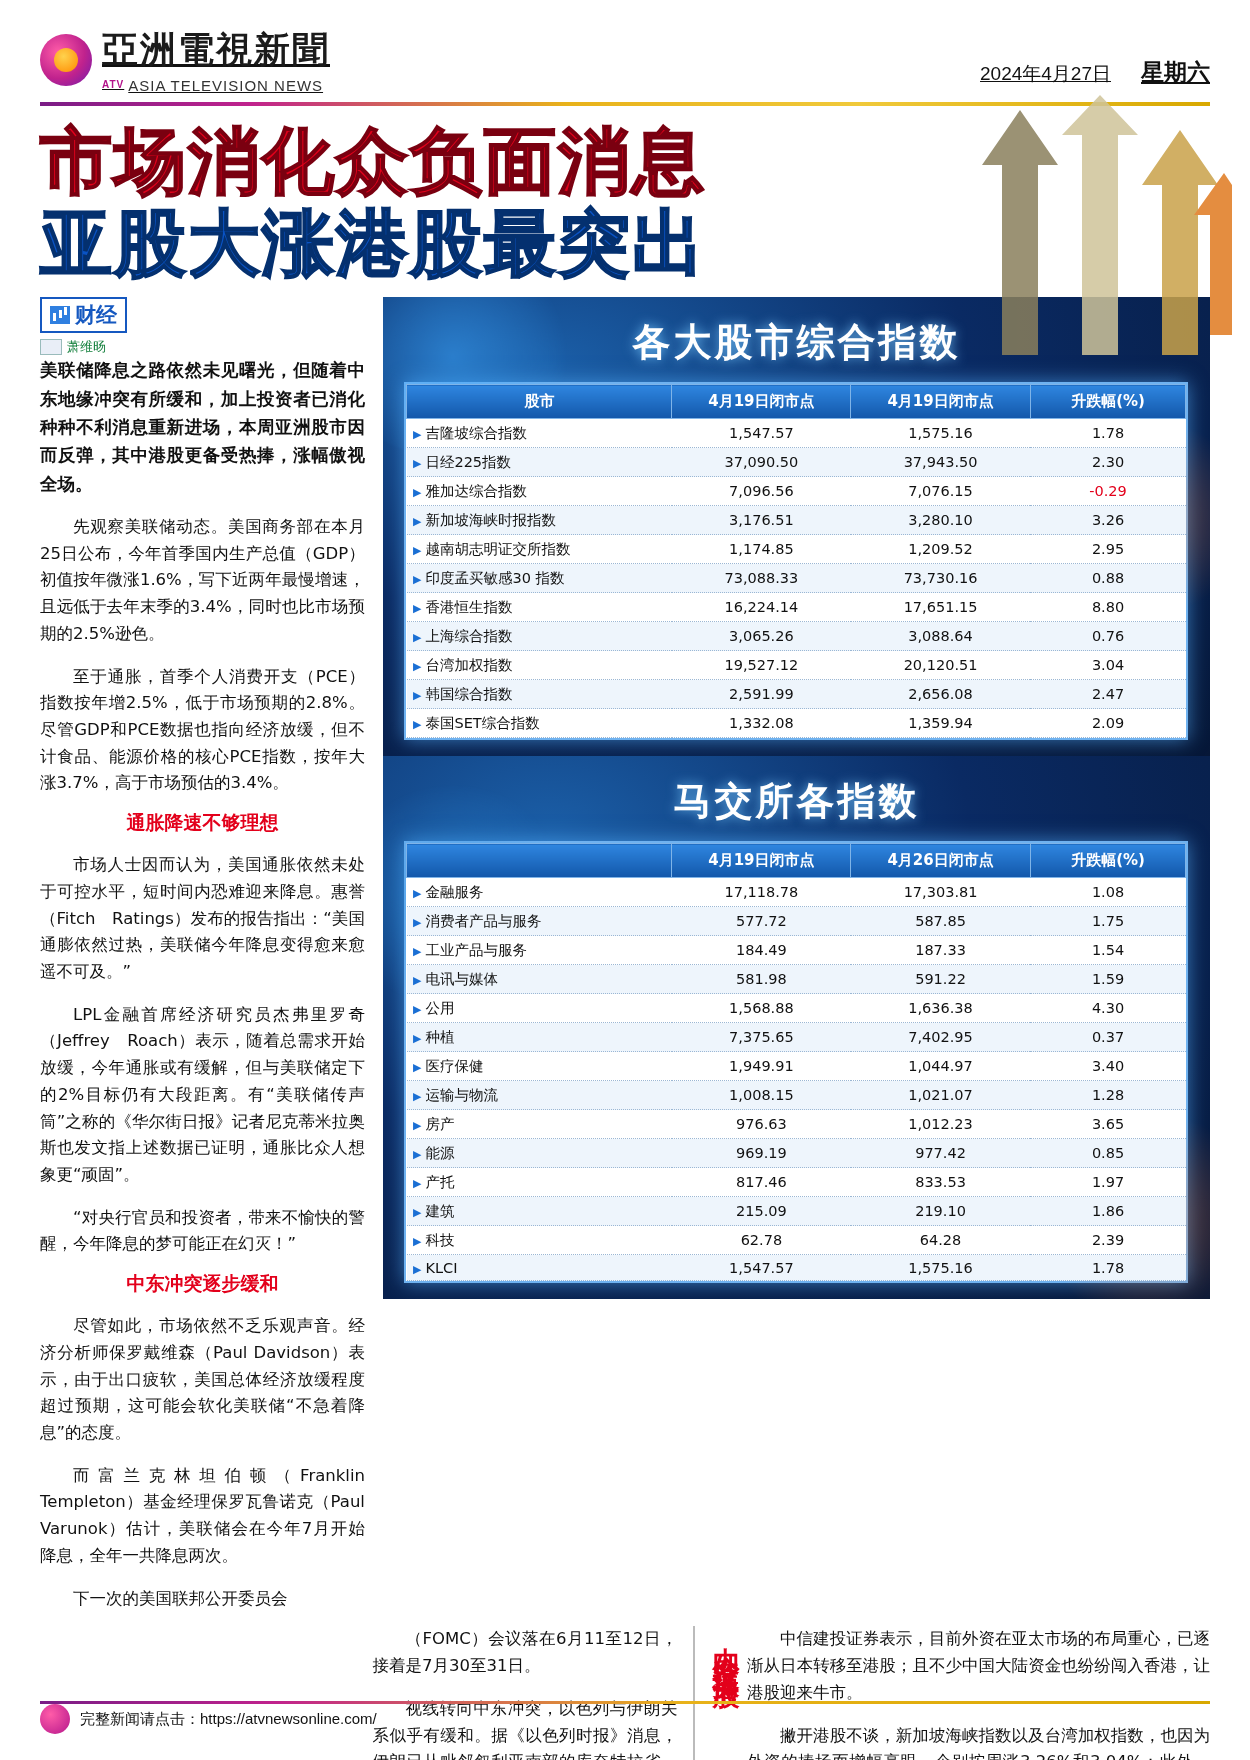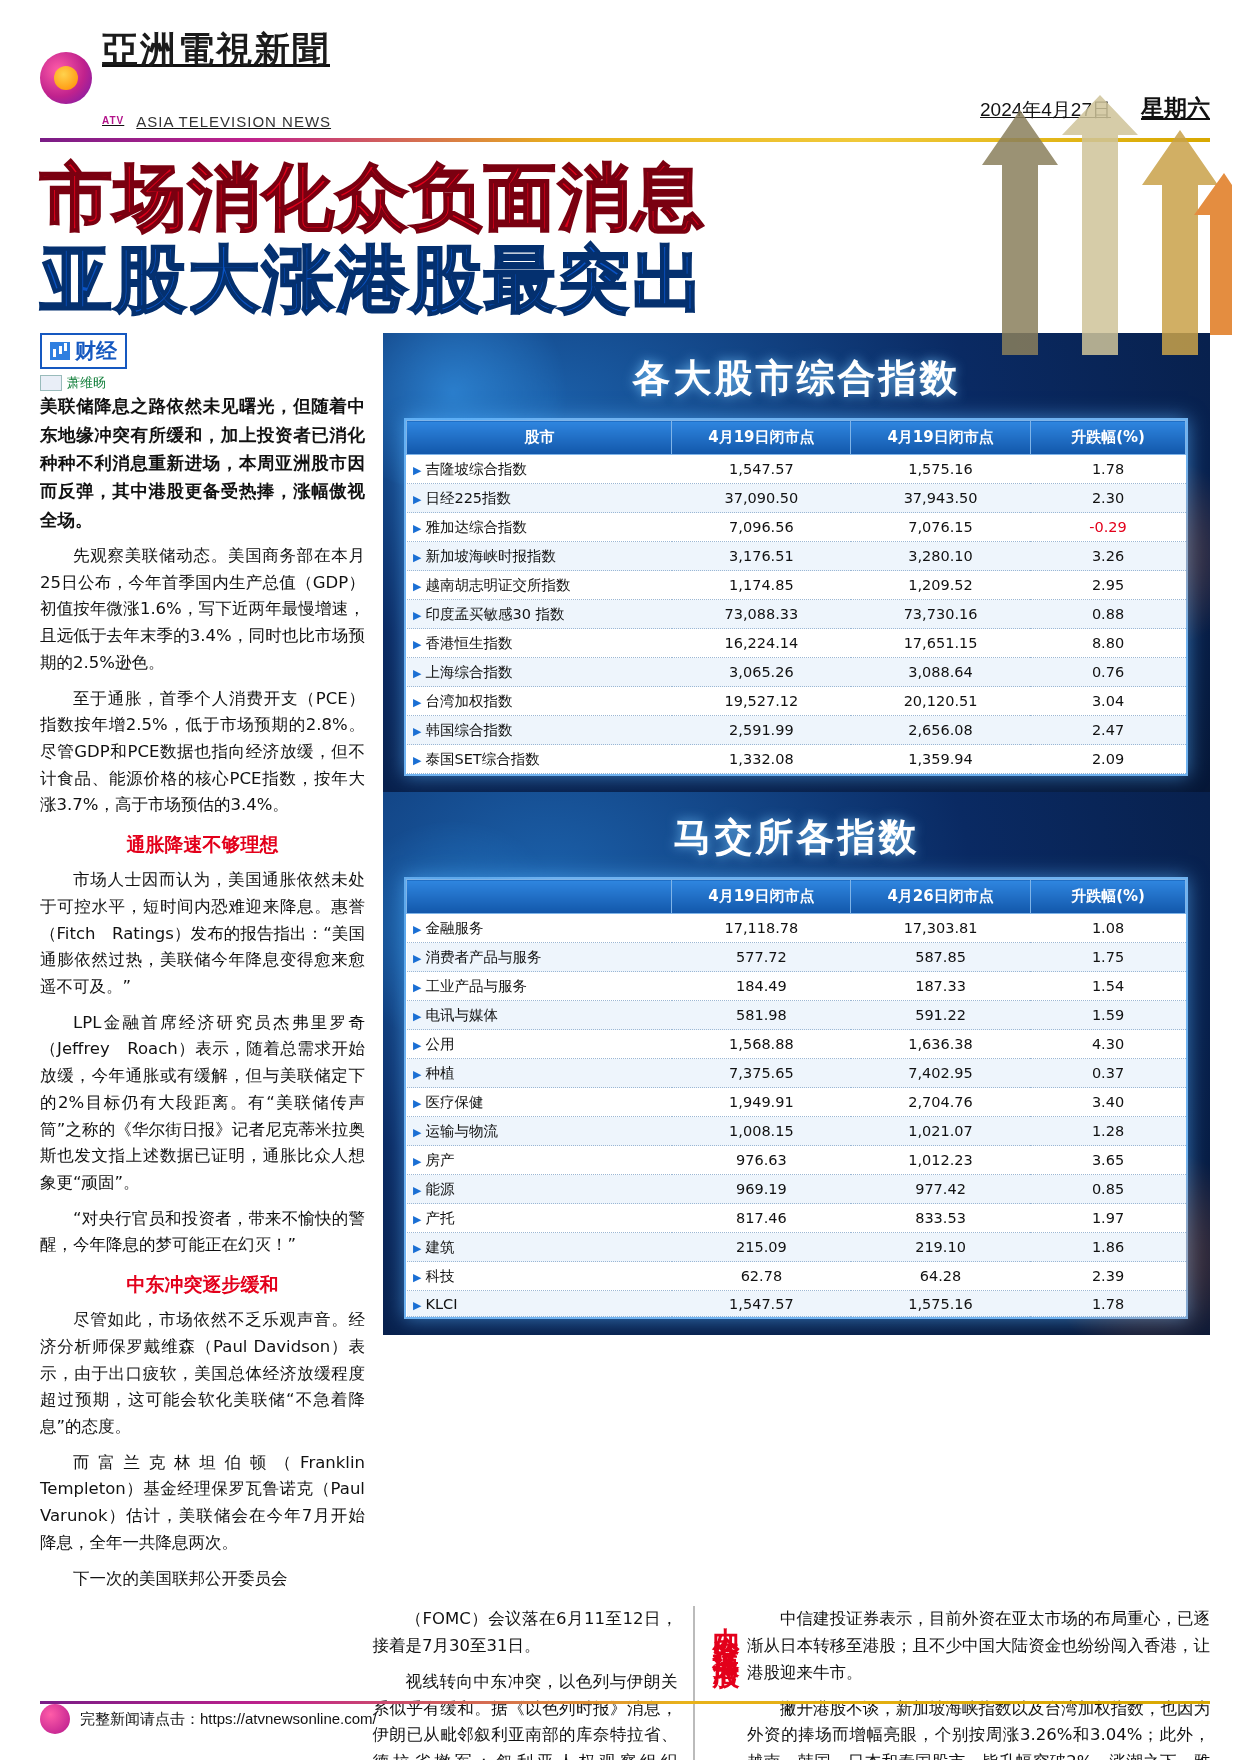--- a/index.html
+++ b/index.html
@@ -53,21 +53,21 @@
     padding:2px 8px; }
   .tag-icon { width:20px; height:18px; background:#2f7fe0; position:relative; }
   .tag-icon:after{content:"";position:absolute;left:3px;bottom:3px;width:3px;height:8px;background:#fff;
     box-shadow:6px -3px 0 #fff, 11px -6px 0 #fff;}
   .tag-label { font-size:21px; font-weight:bold; color:#1558c0; font-family:"DejaVu Sans",sans-serif;}
   .byline { font-size:13px; color:#15803d; margin-top:5px; display:flex; align-items:center; gap:5px;}
   .byline-ic { width:22px; height:16px; background:#e9eef7; border:1px solid #9bb; position:relative;}
 
   .lead { font-size:17.5px; line-height:1.62; text-align:justify; font-weight:bold;
           font-family:"DejaVu Sans","Liberation Sans",sans-serif; }
-  .para { font-size:16.5px; line-height:1.62; text-align:justify; text-indent:2em; margin-top:9px;
+  .para { font-size:16.5px; line-height:1.62; text-align:justify; text-indent:2em; margin-top:16px;
           font-family:"DejaVu Sans","Liberation Sans",sans-serif; }
   .subhead { color:#e3001b; font-weight:bold; font-size:19px; margin:13px 0 4px; text-align:center;
           font-family:"DejaVu Sans","Liberation Sans",sans-serif;}
 
   
   .chart-box { background:
       radial-gradient(ellipse at 20% 15%, #1b5fa8 0%, #0a2a63 45%, #061737 100%);
       position:relative; overflow:hidden; padding:14px 0 16px; }
   .chart-box + .chart-box { margin-top:0; }
   .glow { position:absolute; border-radius:50%; filter:blur(1px); opacity:.5;}
@@ -105,21 +105,21 @@
 </head>
 <body>
 
 <div class="page">
 
   <div class="masthead">
     <div class="logo-wrap">
       <div class="logo-mark"></div>
       <div>
         <div class="logo-text-cn">亞洲電視新聞</div>
-        <div style="display:flex;align-items:center;gap:12px;margin-top:36px;">
+        <div style="display:flex;align-items:center;gap:4px;">
           <span class="logo-atv">ATV</span>
           <span class="logo-text-en">ASIA TELEVISION NEWS</span>
         </div>
       </div>
     </div>
     <div class="date-wrap">
       <span class="date-main">2024年4月27日</span>
       <span class="date-day">星期六</span>
     </div>
   </div>
@@ -300,21 +300,21 @@
                 </tr>
                 <tr class="alt">
                   <td class="name"><span class="tri">▶</span>种植</td>
                   <td class="num">7,375.65</td>
                   <td class="num">7,402.95</td>
                   <td class="pct">0.37</td>
                 </tr>
                 <tr>
                   <td class="name"><span class="tri">▶</span>医疗保健</td>
                   <td class="num">1,949.91</td>
-                  <td class="num">2,704.76</td>
+                  <td class="num">1,044.97</td>
                   <td class="pct">3.40</td>
                 </tr>
                 <tr class="alt">
                   <td class="name"><span class="tri">▶</span>运输与物流</td>
                   <td class="num">1,008.15</td>
                   <td class="num">1,021.07</td>
                   <td class="pct">1.28</td>
                 </tr>
                 <tr>
                   <td class="name"><span class="tri">▶</span>房产</td>

